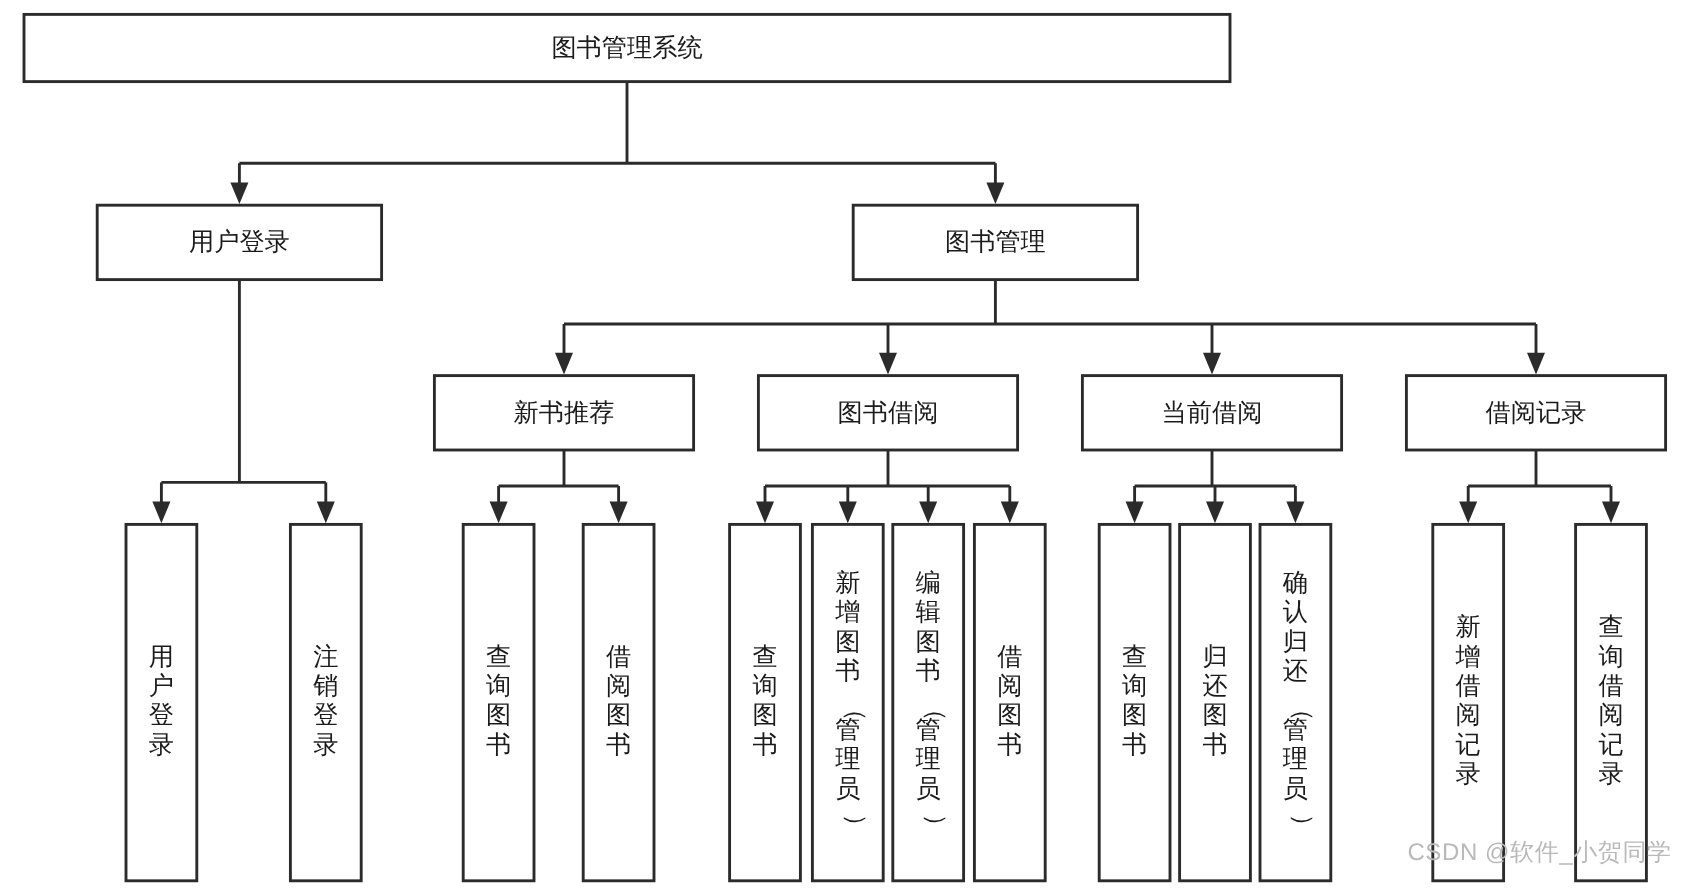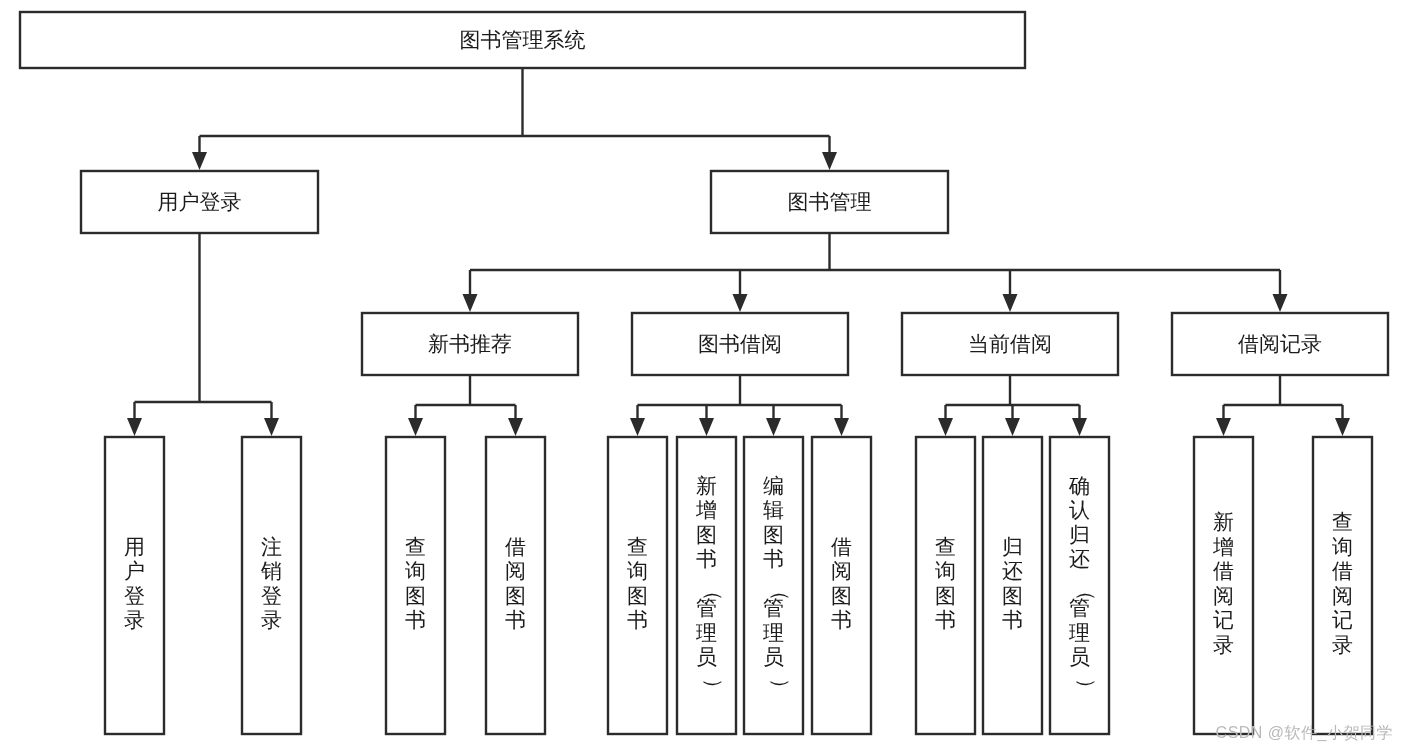--- a/index.html
+++ b/index.html
@@ -49,23 +49,23 @@
   }
   .node-label-v {
     font-family: "Liberation Sans", "DejaVu Sans", sans-serif;
     font-size: 21px;
     fill: #1b1b1b;
     text-anchor: middle;
   }
   .watermark {
     position: absolute;
     right: 12px;
-    bottom: 3px;
-    font-family: "Liberation Sans", "DejaVu Sans", sans-serif;
-    font-size: 16px;
+    bottom: 23px;
+    font-family: "Liberation Sans", "DejaVu Sans", sans-serif;
+    font-size: 20px;
     color: #b9b9b9;
     white-space: nowrap;
     letter-spacing: 0.5px;
   }
 </style>
 </head>
 <body>
 
 <div id="diagram-root">
   <svg id="flow-svg" viewBox="0 0 1405 747">

